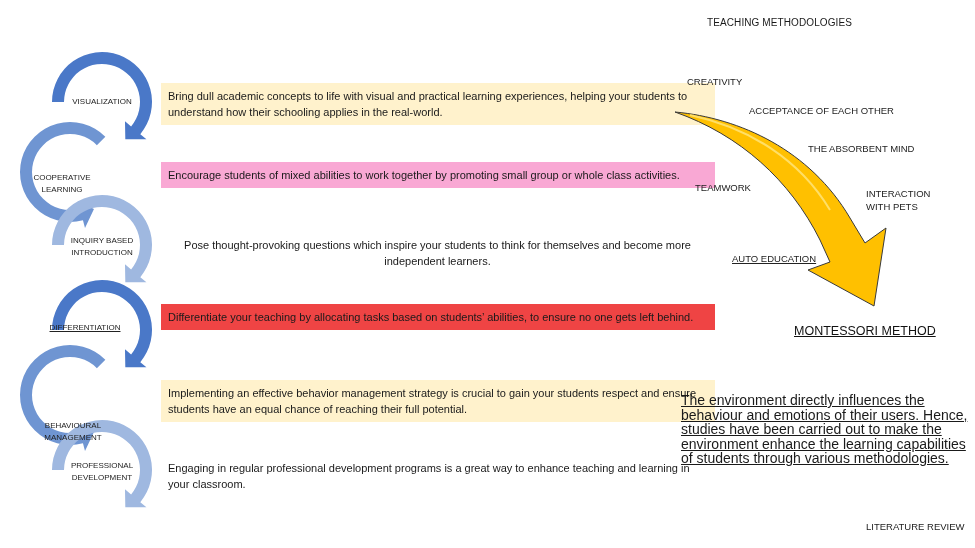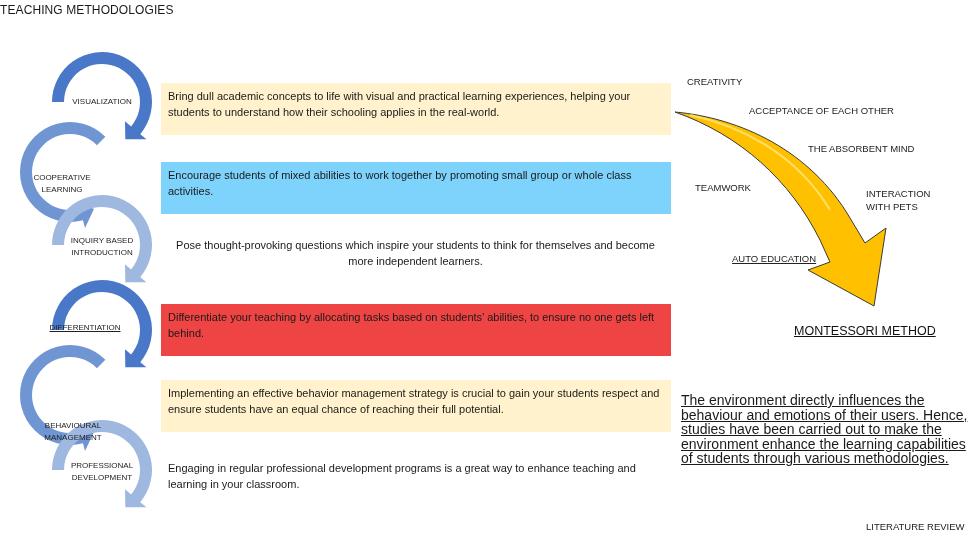--- a/index.html
+++ b/index.html
@@ -1,24 +1,24 @@
 <!DOCTYPE html>
 <html><head>
 <meta charset="utf-8">
 <style>
   html, body { margin: 0; padding: 0; background: #ffffff; }
   body { width: 975px; height: 548px; position: relative; overflow: hidden;
          font-family: "Liberation Sans", "DejaVu Sans", sans-serif; color: #1a1a1a; }
-  .title { position: absolute; left: 0; width: 852px; top: 3px; text-align: left;
-           font-size: 12px; letter-spacing: 0.1px; }
+  .title { position: absolute; left: 0; width: 852px; top: 17px; text-align: right;
+           font-size: 10px; letter-spacing: 0.1px; }
   svg.cycle { position: absolute; left: 0; top: 0; }
   .circle-label { position: absolute; width: 110px; text-align: center; font-size: 8px;
                   line-height: 12px; color: #222; }
-  .desc { position: absolute; left: 161px; width: 510px; box-sizing: border-box;
-          padding: 5px 8px 15px 7px; font-size: 11px; line-height: 16px; color: #1a1a1a; }
+  .desc { position: absolute; left: 161px; width: 554px; box-sizing: border-box;
+          padding: 5px 8px 5px 7px; font-size: 11px; line-height: 16px; color: #1a1a1a; }
   .desc.hl { background: #fff2cc; }
   .mont-label { position: absolute; font-size: 9.5px; line-height: 13px; color: #222; }
   .mont-title { position: absolute; left: 794px; top: 324px; font-size: 12.5px;
                 text-decoration: underline; color: #111; }
   .mont-text { position: absolute; left: 681px; top: 393px; width: 290px; font-size: 14px;
                line-height: 14.6px; color: #1a1a1a; text-decoration: underline; }
   .footer { position: absolute; left: 866px; top: 521px; font-size: 9.5px; color: #222; }
 </style>
 </head>
 <body>
@@ -46,21 +46,21 @@
 </div>
 <div class="circle-label" style="left:30px;top:322px;text-decoration:underline;">DIFFERENTIATION</div>
 <div class="circle-label" style="left:28px;top:384px;width:90px;margin-top:36px;">
   <span id="lbl4">BEHAVIOURAL<br>MANAGEMENT</span>
 </div>
 <div class="circle-label" style="left:47px;top:460px;">
   <span id="lbl5">PROFESSIONAL<br>DEVELOPMENT</span>
 </div>
 
 <div class="desc hl" style="top: 83px; background: rgb(255, 242, 204);">Bring dull academic concepts to life with visual and practical learning experiences, helping your students to understand how their schooling applies in the real-world.</div>
-<div class="desc hl" style="top: 162px; background: #7dd3fc;">Encourage students of mixed abilities to work together by promoting small group or whole class activities.</div>
+<div class="desc hl" style="top: 162px; background: #f9a8d4;">Encourage students of mixed abilities to work together by promoting small group or whole class activities.</div>
 <div class="desc" style="top:232px;text-align:center;">Pose thought-provoking questions which inspire your students to think for themselves and become more independent learners.</div>
 <div class="desc hl" style="top: 304px; background: #ef4444;">Differentiate your teaching by allocating tasks based on students’ abilities, to ensure no one gets left behind.</div>
 <div class="desc hl" style="top: 380px; background: rgb(255, 242, 204);">Implementing an effective behavior management strategy is crucial to gain your students respect and ensure students have an equal chance of reaching their full potential.</div>
 <div class="desc" style="top:455px;">Engaging in regular professional development programs is a great way to enhance teaching and learning in your classroom.</div>
 
 <svg style="position:absolute;left:660px;top:100px;" width="260" height="220" viewBox="0 0 260 220">
   <path d="M 15 12
            C 80 18, 150 50, 190 118
            L 205 143
            L 226 128

